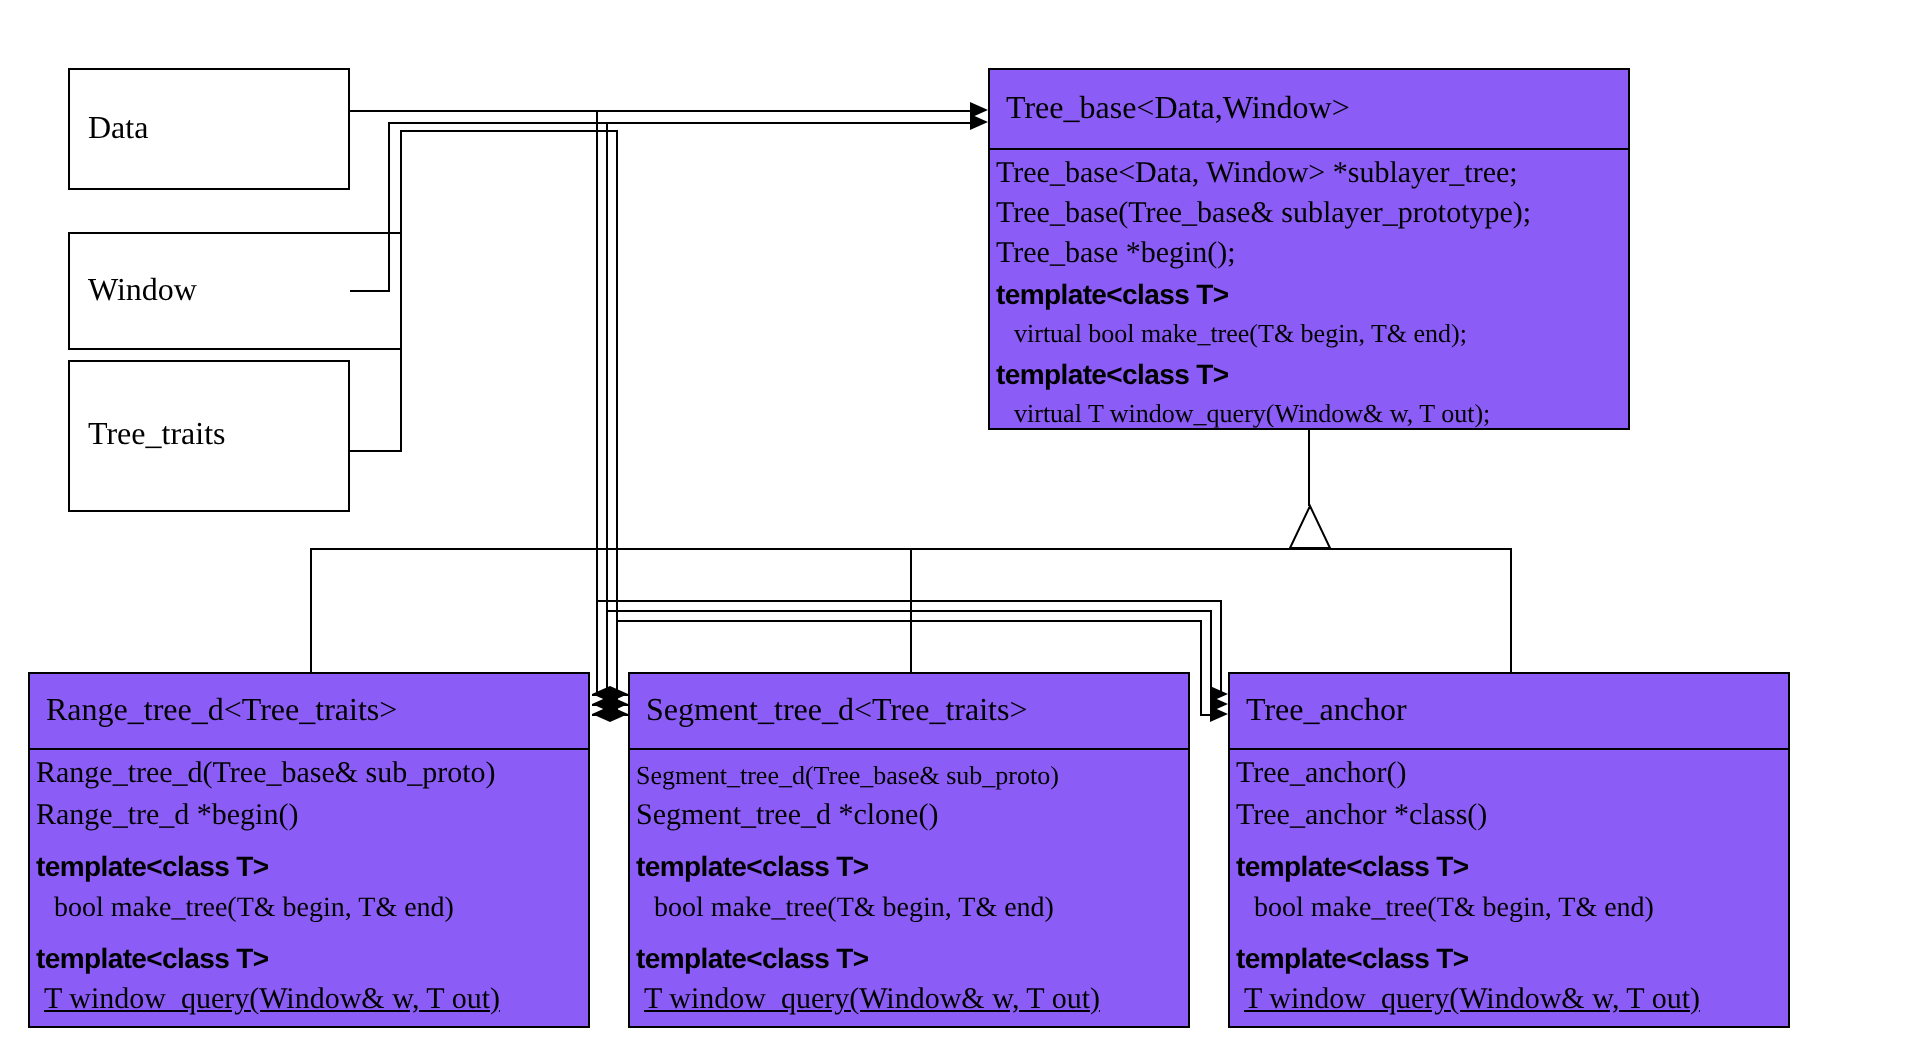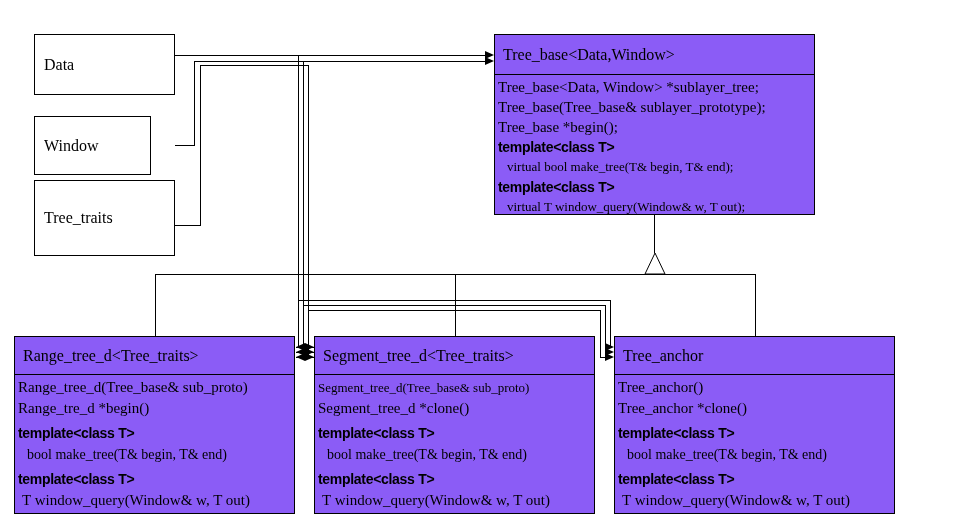--- a/index.html
+++ b/index.html
@@ -22,37 +22,37 @@
   }
   .cbody { padding:2px 0 0 3px; }
   .m { white-space:nowrap; }
   .m-n15 { font-size:15px; }
   .m-n14 { font-size:14px; }
   .m-s13 { font-size:13px; }
   .m-tpl { font-family:"Liberation Sans", sans-serif; font-weight:bold; font-size:14px; letter-spacing:-0.3px; }
   .lh20 { height:20px; line-height:20px; }
   .lh21 { height:21px; line-height:21px; }
   .m-ind { padding-left:9px; }
-  .m-ind2 { padding-left:4px; }
+  .m-ind2 { padding-left:4px;text-decoration:underline; }
   .m-gap { margin-top:4px; }
   .hline, .vline { position:absolute; background:#000; }
   .arr { position:absolute; width:0; height:0; border-top:4px solid transparent; border-bottom:4px solid transparent; }
   .arr-r { border-left:9px solid #000; }
   .arr-l { border-right:9px solid #000; }
   .tri { position:absolute; }
 </style>
 </head>
 <body>
 
 <div class="canvas">
 
   <div class="pbox" style="left:34px;top:34px;width:141px;height:61px">
     <span>Data</span>
   </div>
-  <div class="pbox" style="left:34px;top:116px;width:117px;height:59px">
+  <div class="pbox" style="left:34px;top:116px;width:167px;height:59px">
     <span>Window</span>
   </div>
   <div class="pbox" style="left:34px;top:180px;width:141px;height:76px">
     <span>Tree_traits</span>
   </div>
 
   <div class="cbox" style="left:494px;top:34px;width:321px;height:181px">
     <div class="ctitle" style="height:40px">Tree_base&lt;Data,Window&gt;</div>
     <div class="cbody">
       <div class="m m-n15 lh20">Tree_base&lt;Data, Window&gt; *sublayer_tree;</div>
@@ -86,21 +86,21 @@
       <div class="m m-n14 lh21 m-ind">bool make_tree(T&amp; begin, T&amp; end)</div>
       <div class="m m-tpl lh21 m-gap">template&lt;class T&gt;</div>
       <div class="m m-n15 lh21 m-ind2">T window_query(Window&amp; w, T out)</div>
     </div>
   </div>
 
   <div class="cbox" style="left:614px;top:336px;width:281px;height:178px">
     <div class="ctitle" style="height:38px">Tree_anchor</div>
     <div class="cbody">
       <div class="m m-n15 lh21">Tree_anchor()</div>
-      <div class="m m-n15 lh21">Tree_anchor *clone()</div>
+      <div class="m m-n15 lh21">Tree_anchor *class()</div>
       <div class="m m-tpl lh21 m-gap">template&lt;class T&gt;</div>
       <div class="m m-n14 lh21 m-ind">bool make_tree(T&amp; begin, T&amp; end)</div>
       <div class="m m-tpl lh21 m-gap">template&lt;class T&gt;</div>
       <div class="m m-n15 lh21 m-ind2">T window_query(Window&amp; w, T out)</div>
     </div>
   </div>
 
   <div class="hline" style="left:175px;top:55px;width:311px;height:1px"></div>
   <div class="hline" style="left:175px;top:145px;width:20px;height:1px"></div>
   <div class="vline" style="left:194px;top:61px;width:1px;height:85px"></div>

